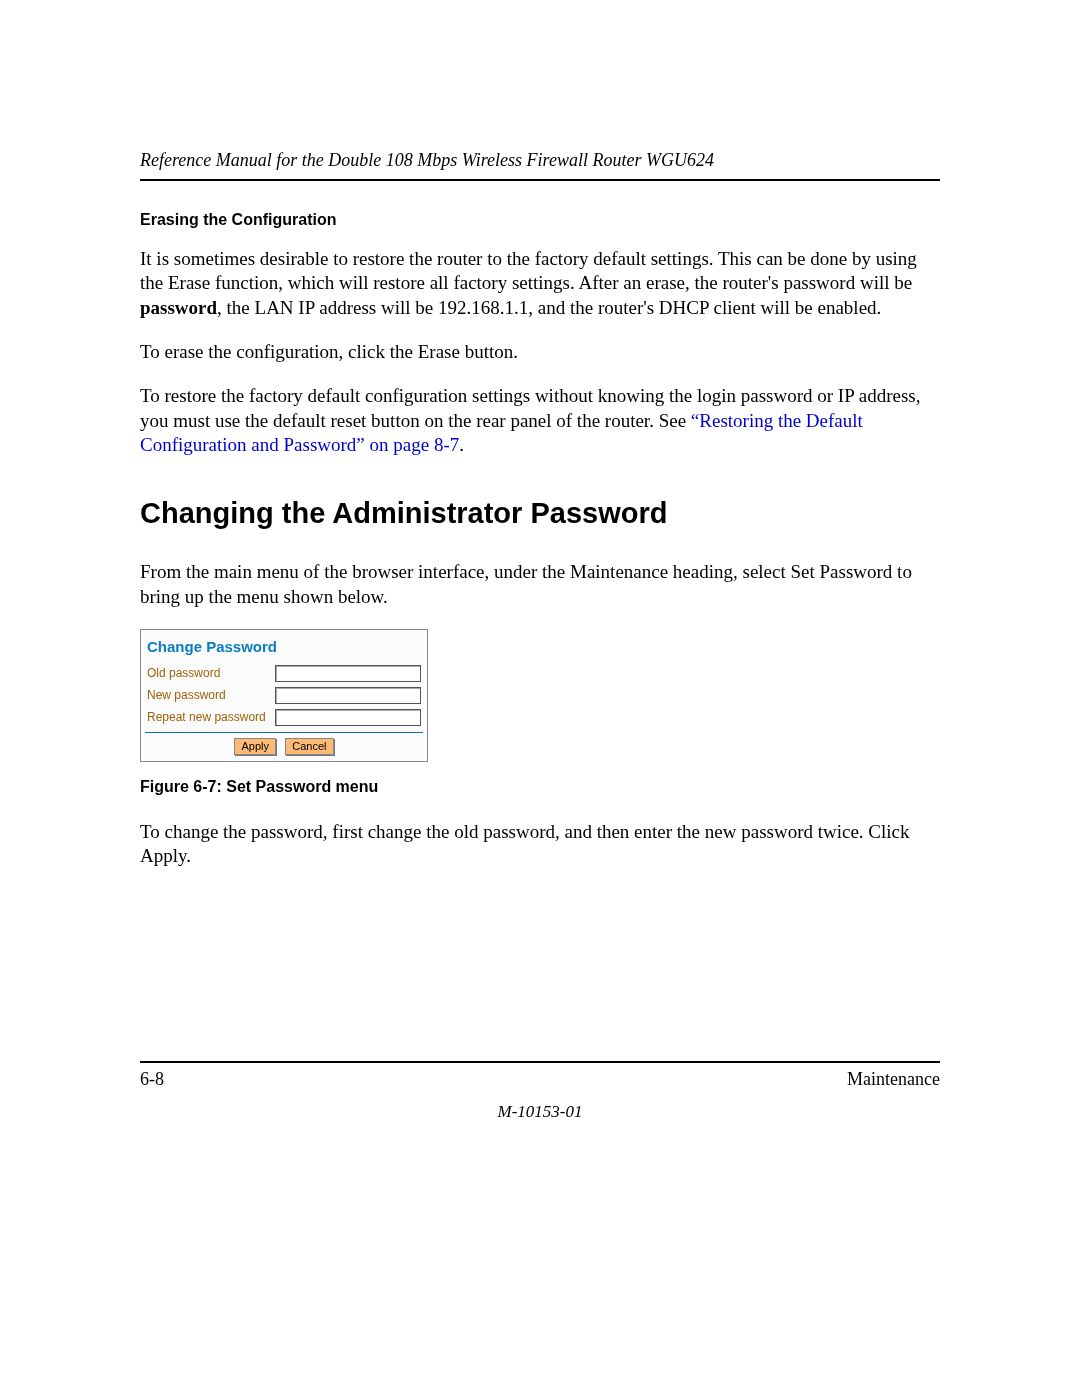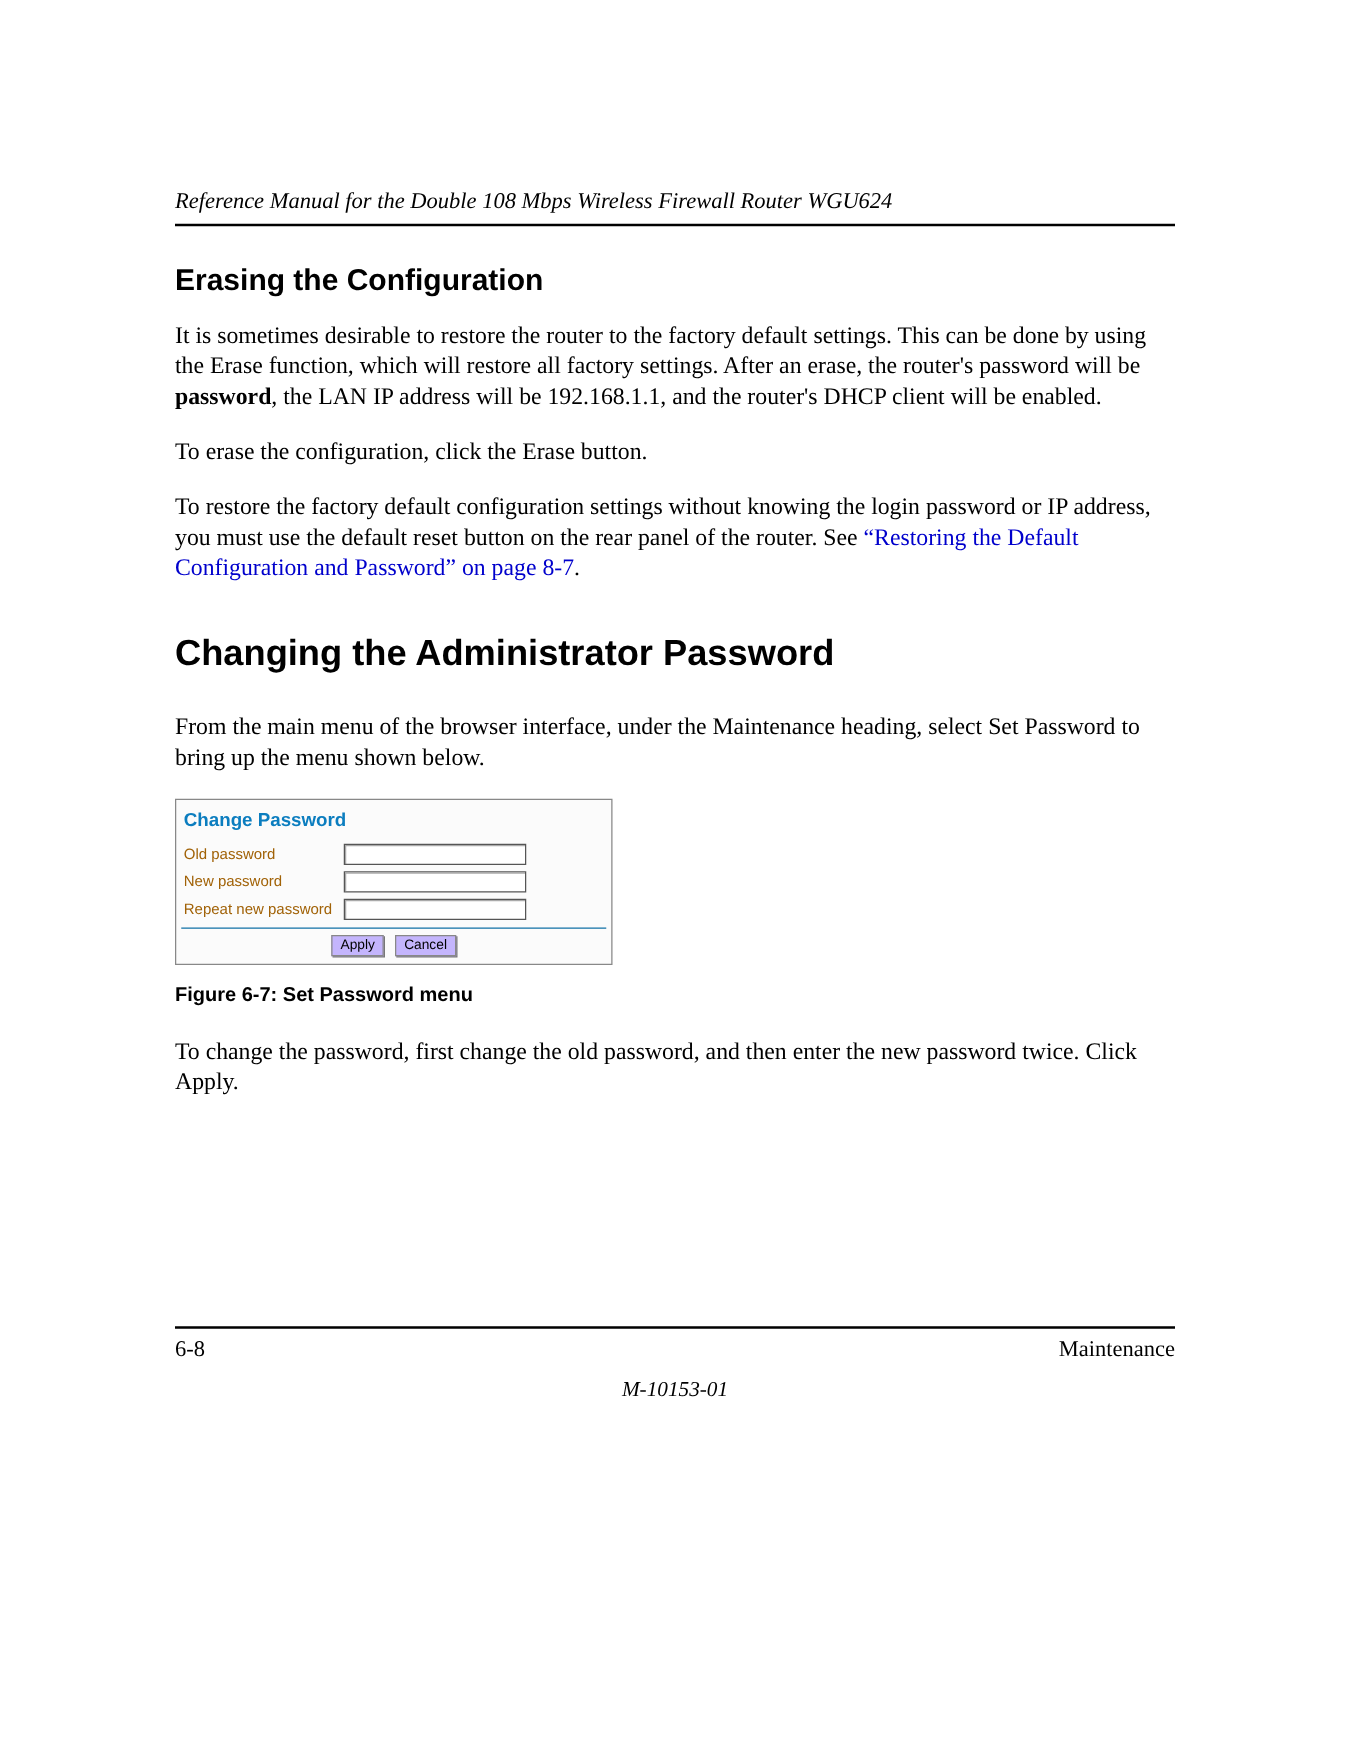--- a/index.html
+++ b/index.html
@@ -46,21 +46,21 @@
   }
   .doc-id {
     text-align: center;
     font-style: italic;
     font-size: 17px;
     margin-top: 12px;
   }
   h2.section {
     font-family: Arial, Helvetica, sans-serif;
     font-weight: bold;
-    font-size: 24px;
+    font-size: 16px;
     margin: 6px 0 18px 0;
   }
   h1.chapter {
     font-family: Arial, Helvetica, sans-serif;
     font-weight: bold;
     font-size: 29px;
     margin: 40px 0 30px 0;
   }
   p.body {
     font-size: 19px;
@@ -72,21 +72,21 @@
     text-decoration: none;
   }
   .figure-caption {
     font-family: Arial, Helvetica, sans-serif;
     font-weight: bold;
     font-size: 16px;
     margin: 16px 0 24px 0;
   }
   
   .ui-form {
-    width: 350px;
+    width: 288px;
     border: 1px solid #888;
     background: #fbfbfb;
     font-family: Arial, Helvetica, sans-serif;
     font-size: 12px;
     box-sizing: border-box;
     padding: 4px 4px 6px 4px;
     margin-top: 18px;
   }
   .ui-form .form-title {
     color: #0b7dbf;
@@ -119,21 +119,21 @@
   .ui-form .divider {
     border-top: 1px solid #1171a6;
     margin: 6px 0 5px 0;
   }
   .ui-form .buttons {
     text-align: center;
   }
   .ui-form button {
     font-family: Tahoma, Arial, sans-serif;
     font-size: 11px;
-    background: #c4b5fd;
+    background: #fdba74;
     border: 1px solid #888;
     box-shadow: 1px 1px 0 #777;
     padding: 0 6px;
     height: 17px;
     line-height: 15px;
     margin: 0 3px;
     cursor: pointer;
   }
 </style>
 </head>

